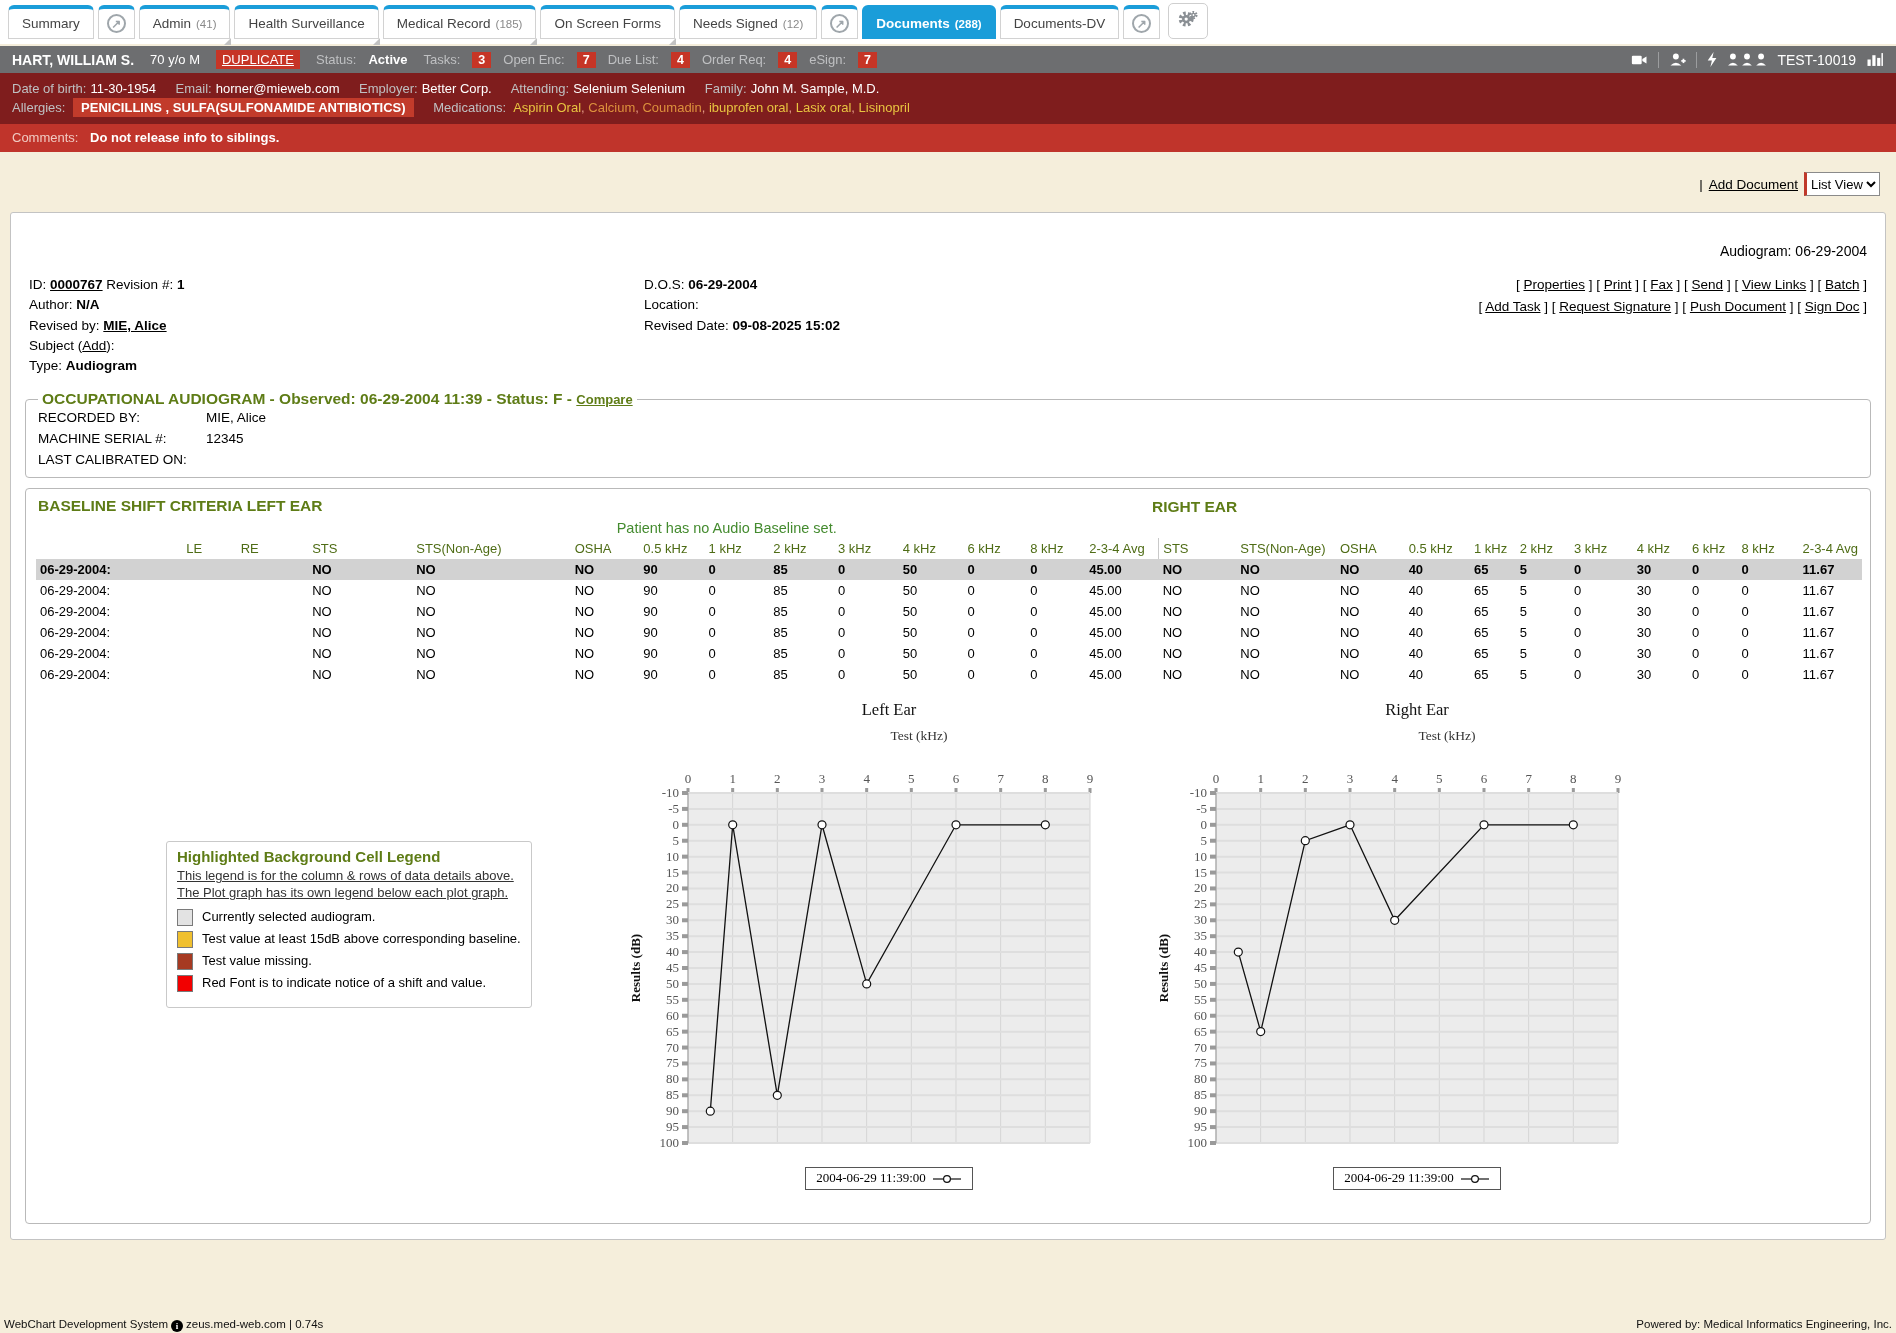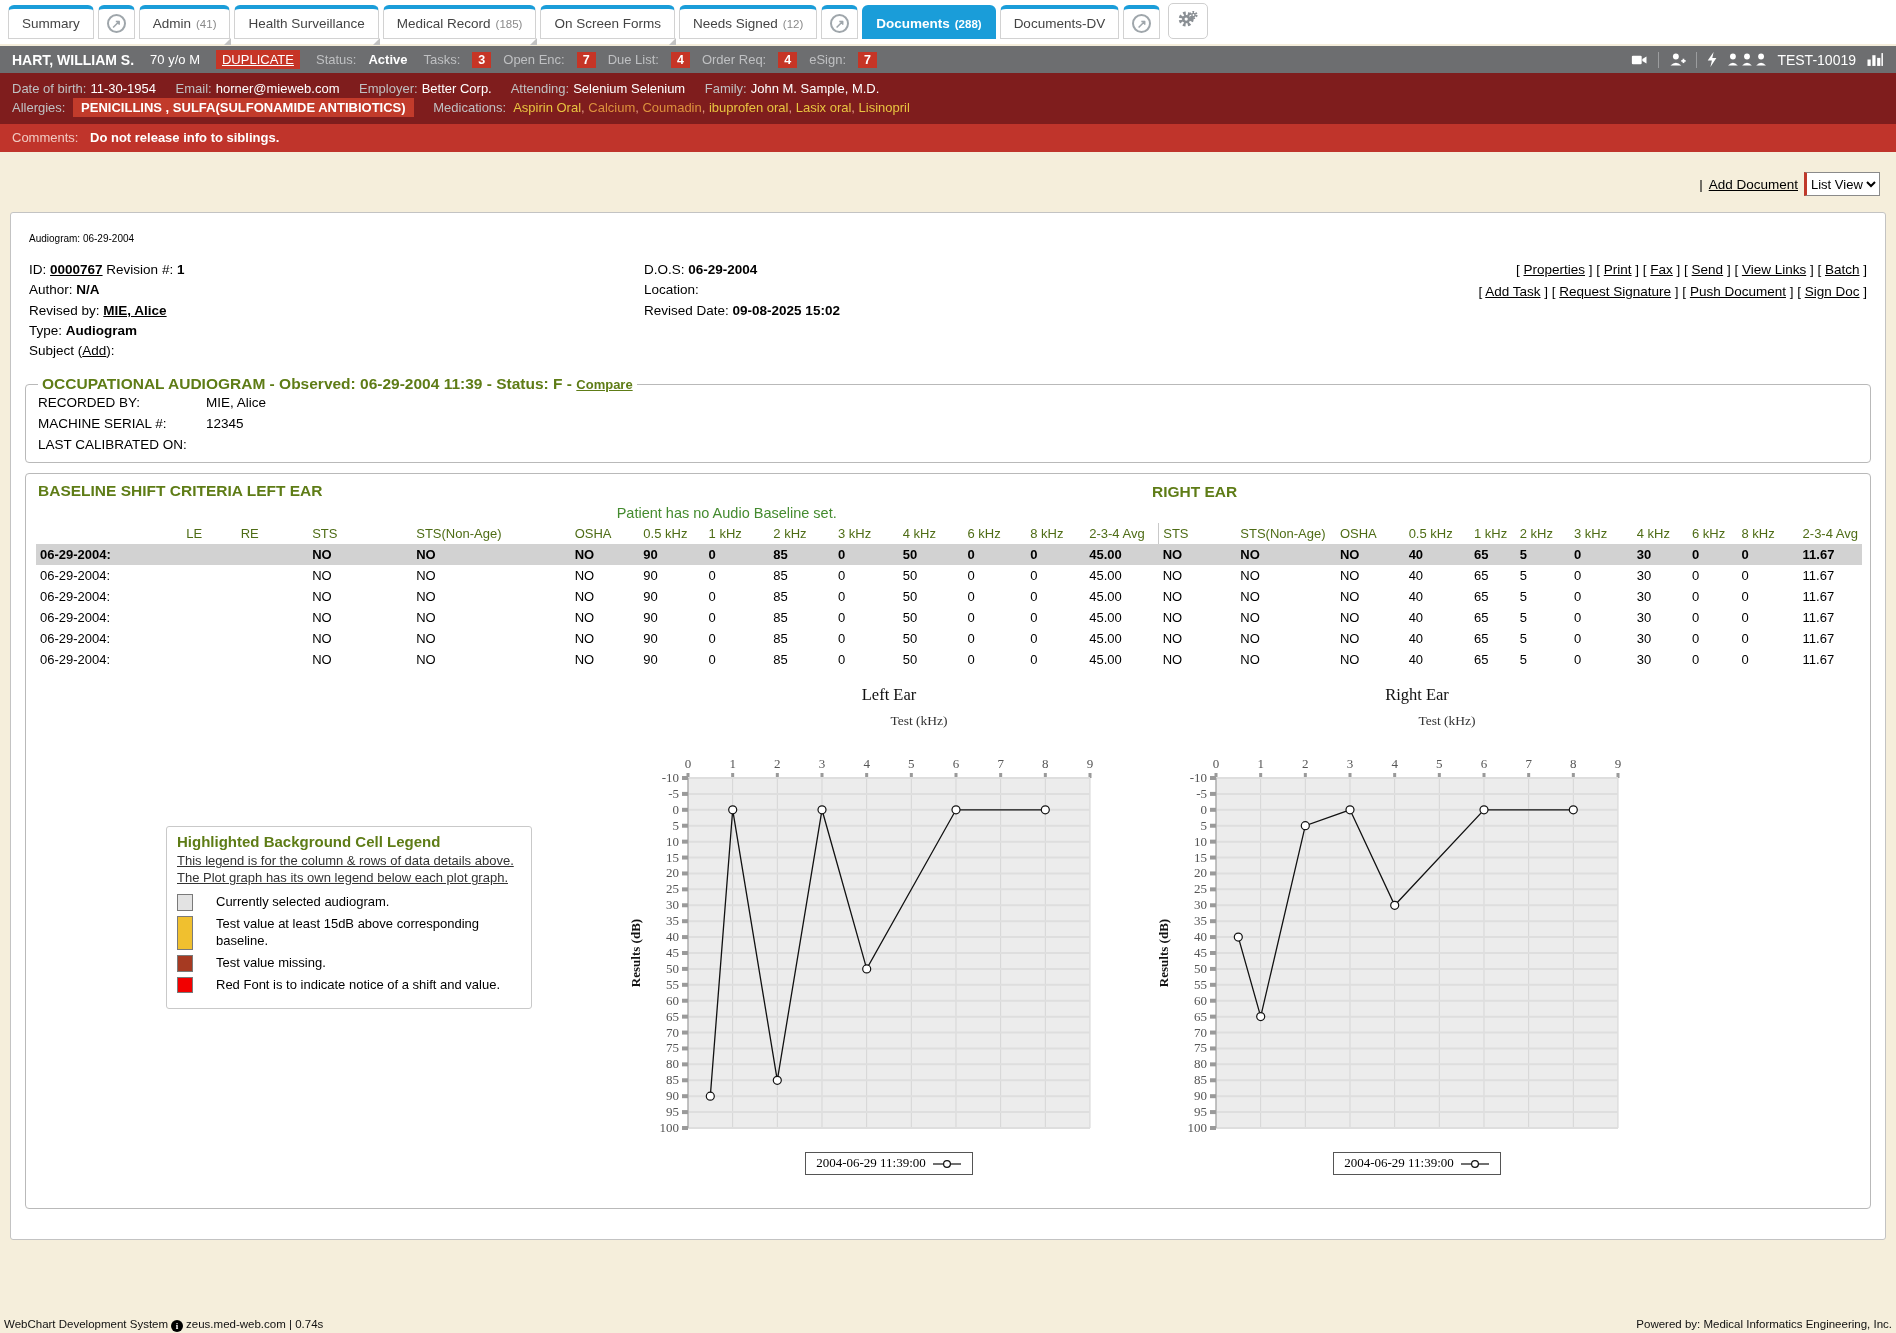--- a/index.html
+++ b/index.html
@@ -47,21 +47,21 @@
   .comments { background:#c0342b; color:#fff; padding:6px 12px 7px; font-size:13px; display:flex; }
   .comments .lab { color:#f0cac2; width:78px; }
   .comments .txt { font-weight:bold; }
   
   .content { padding:0 10px; }
   .top-actions { display:flex; justify-content:flex-end; align-items:center; gap:6px; padding:20px 6px 16px; font-size:13.5px; }
   .top-actions a { color:#000; text-decoration:underline; cursor:pointer; }
   .top-actions .pipe { color:#000; }
   .view-select { font-size:13px; height:24px; border:1px solid #8a8a8a; border-left:3px solid #c0392b; background:#fff; }
   .panel { background:#fff; border:1px solid #c3c3c3; border-radius:3px; padding:14px 12px 16px; height:1028px; }
-  .doc-title { font-size:10px; margin:6px 6px 16px; }
+  .doc-title { font-size:14px; margin:16px 6px 16px;text-align:right; }
   .doc-meta { display:flex; font-size:13.5px; line-height:1.5; margin:0 6px; }
   .doc-meta .c1 { width:615px; }
   .doc-meta .c2 { flex:1; }
   .doc-meta .c3 { text-align:right; white-space:nowrap; }
   .doc-meta a { color:#000; font-weight:bold; text-decoration:underline; cursor:pointer; }
   .doc-meta b { font-weight:bold; }
   .actions-row { margin-bottom:2px; }
   .actions-row a { font-weight:normal; }
   
   fieldset.audio-fs { margin:14px 2px 0; border:1px solid #b9b9b9; border-radius:4px; padding:2px 12px 10px; }
@@ -81,21 +81,21 @@
   table.audio th { color:#4e6c15; font-weight:normal; text-align:left; padding:3px 4px; white-space:nowrap; }
   table.audio td { padding:3px 4px; color:#000; white-space:nowrap; }
   table.audio th.div { border-left:1px solid #c9c9c9; }
   tr.hl td { background:#d2d2d2; font-weight:bold; }
   
   .chart-area { position:relative; height:512px; margin-top:12px; }
   .cell-legend { position:absolute; left:140px; top:144px; width:366px; background:#fff;
                  border:1px solid #c9c9c9; border-radius:3px; padding:6px 10px 10px; }
   .cl-title { color:#5e7c16; font-weight:bold; font-size:15px; margin-bottom:3px; }
   .cl-desc { font-size:13px; color:#333; line-height:1.3; margin-bottom:7px;text-decoration:underline; }
-  .cl-item { display:flex; gap:23px; margin-bottom:5px; font-size:13px; line-height:1.3; align-items:stretch; }
+  .cl-item { display:flex; gap:9px; margin-bottom:5px; font-size:13px; line-height:1.3; align-items:stretch; }
   .cl-swatch { width:16px; min-height:16px; border:1px solid #7a7a7a; flex:none; }
   .chart { position:absolute; top:0; width:480px; text-align:center; }
   #chart-left { left:600px; }
   #chart-right { left:1128px; }
   .chart svg { display:block; }
   .chart-date { display:inline-block; border:1px solid #555; background:#fff; padding:2px 10px 3px;
                 font-family:"Liberation Serif", serif; font-size:13px; margin-top:8px; transform:translateX(23px); }
   .chart-date svg { display:inline; vertical-align:middle; margin-left:6px; }
   .ctitle { font:16.5px "Liberation Serif", serif; fill:#111; }
   .csub  { font:13.5px "Liberation Serif", serif; fill:#333; }
@@ -268,22 +268,22 @@
   </div>
 
   <div class="panel">
     <div class="doc-title">Audiogram: 06-29-2004</div>
 
     <div class="doc-meta">
       <div class="c1">
         <div><span>ID:</span> <a>0000767</a> <span>Revision #:</span> <b>1</b></div>
         <div><span>Author:</span> <b>N/A</b></div>
         <div><span>Revised by:</span> <a>MIE, Alice</a></div>
+        <div><span>Subject (</span><a style="font-weight:normal">Add</a><span>):</span></div>
         <div><span>Type:</span> <b>Audiogram</b></div>
-        <div><span>Subject (</span><a style="font-weight:normal">Add</a><span>):</span></div>
       </div>
       <div class="c2">
         <div><span>D.O.S:</span> <b>06-29-2004</b></div>
         <div><span>Location:</span> <b></b></div>
         <div><span>Revised Date:</span> <b>09-08-2025 15:02</b></div>
       </div>
       <div class="c3">
         <div class="actions-row" id="actions-row1">[ <a>Properties</a> ] [ <a>Print</a> ] [ <a>Fax</a> ] [ <a>Send</a> ] [ <a>View Links</a> ] [ <a>Batch</a> ]</div>
         <div class="actions-row" id="actions-row2">[ <a>Add Task</a> ] [ <a>Request Signature</a> ] [ <a>Push Document</a> ] [ <a>Sign Doc</a> ]</div>
       </div>

